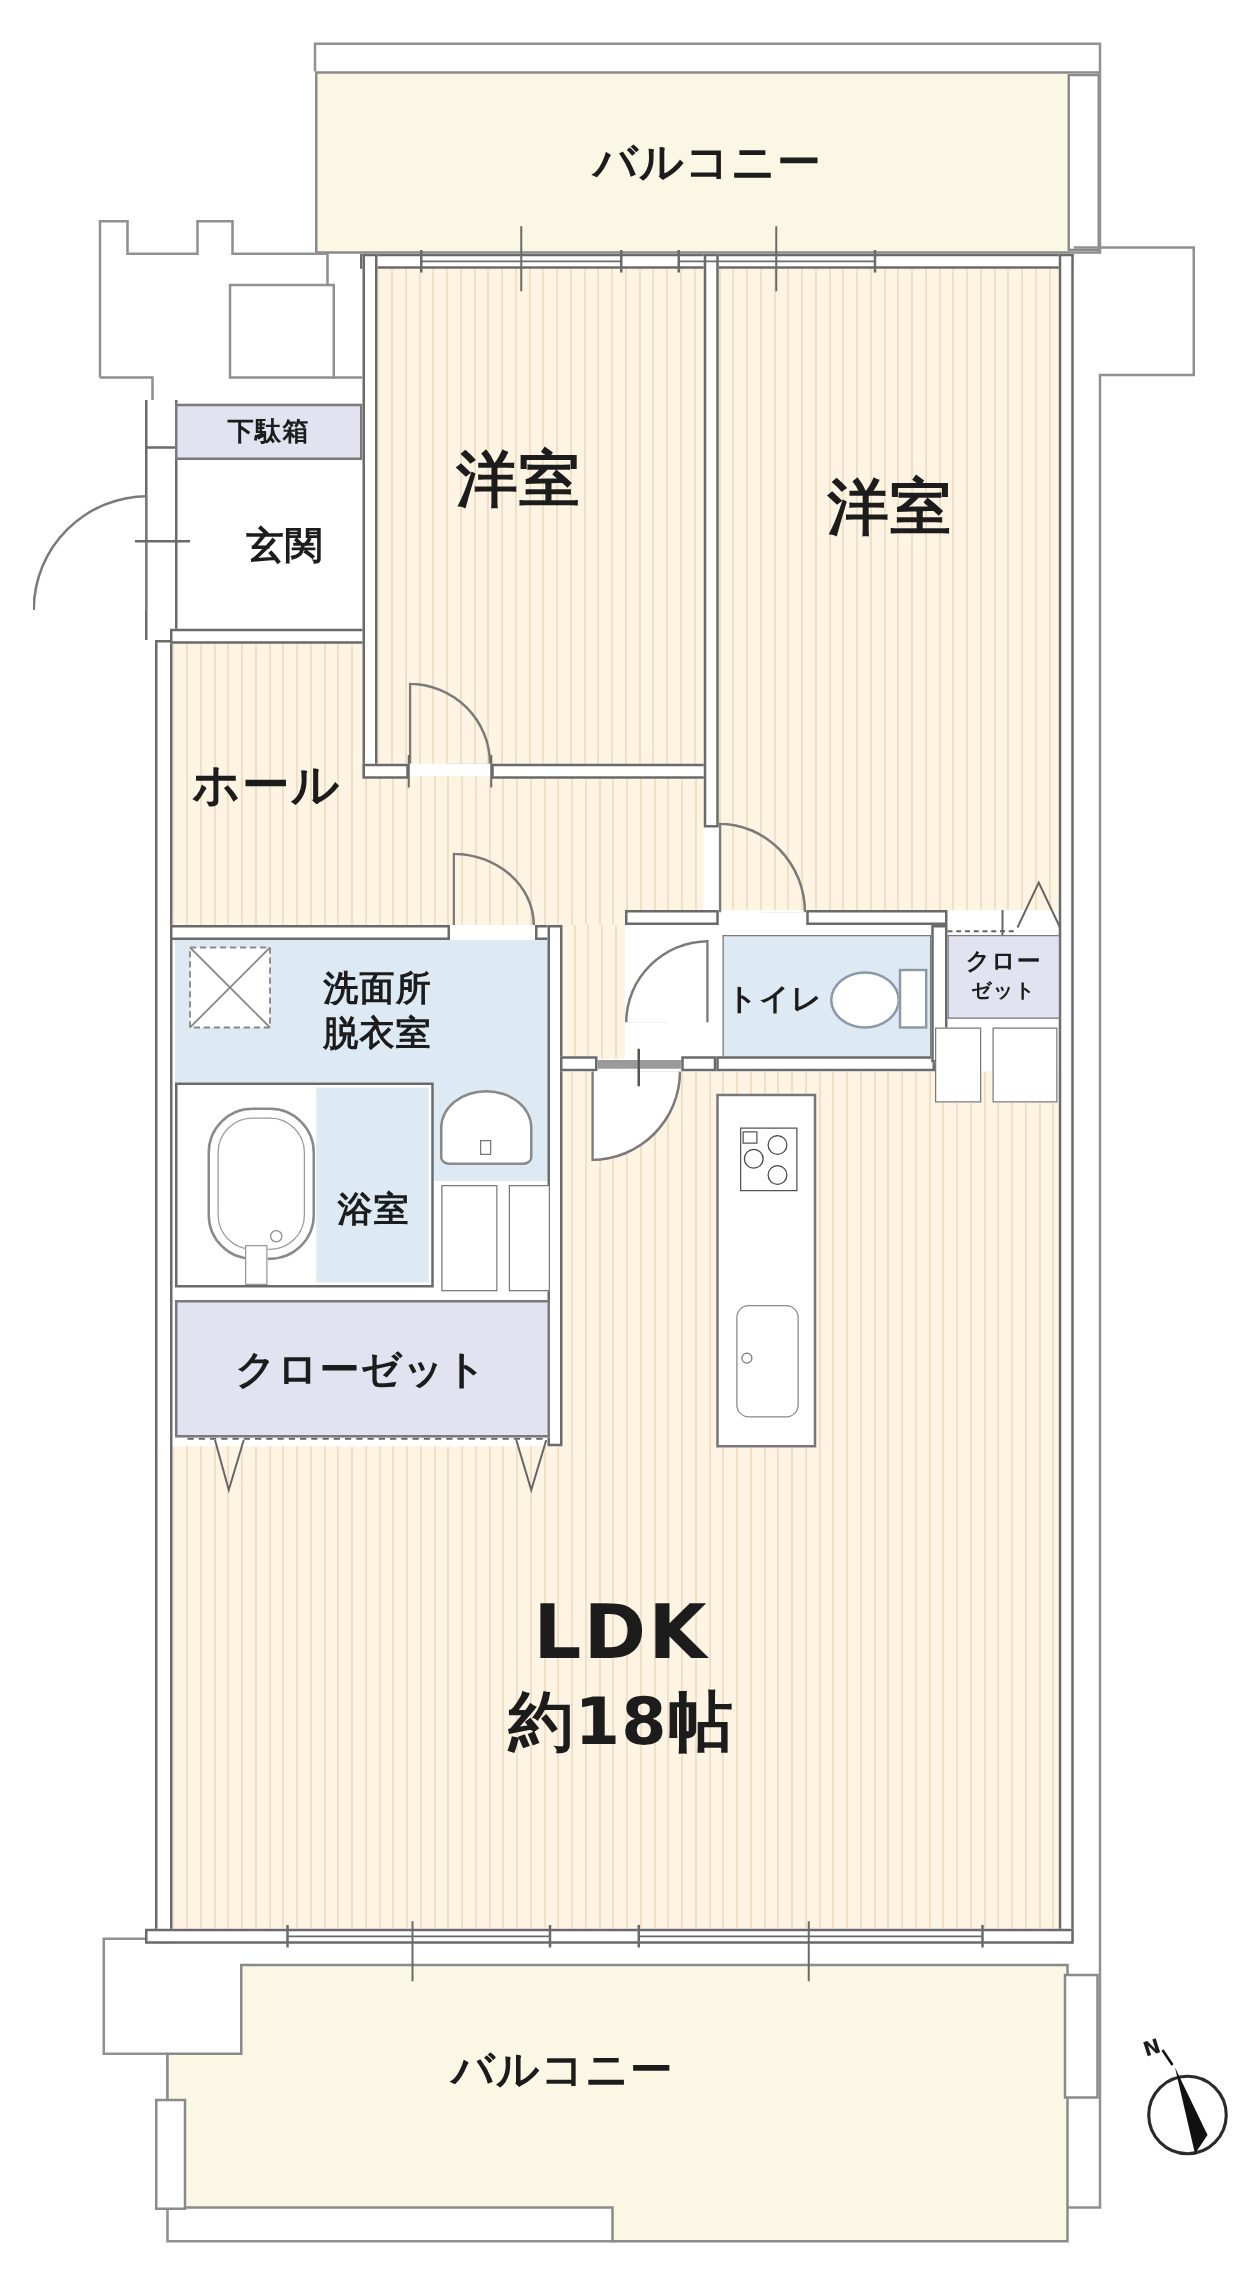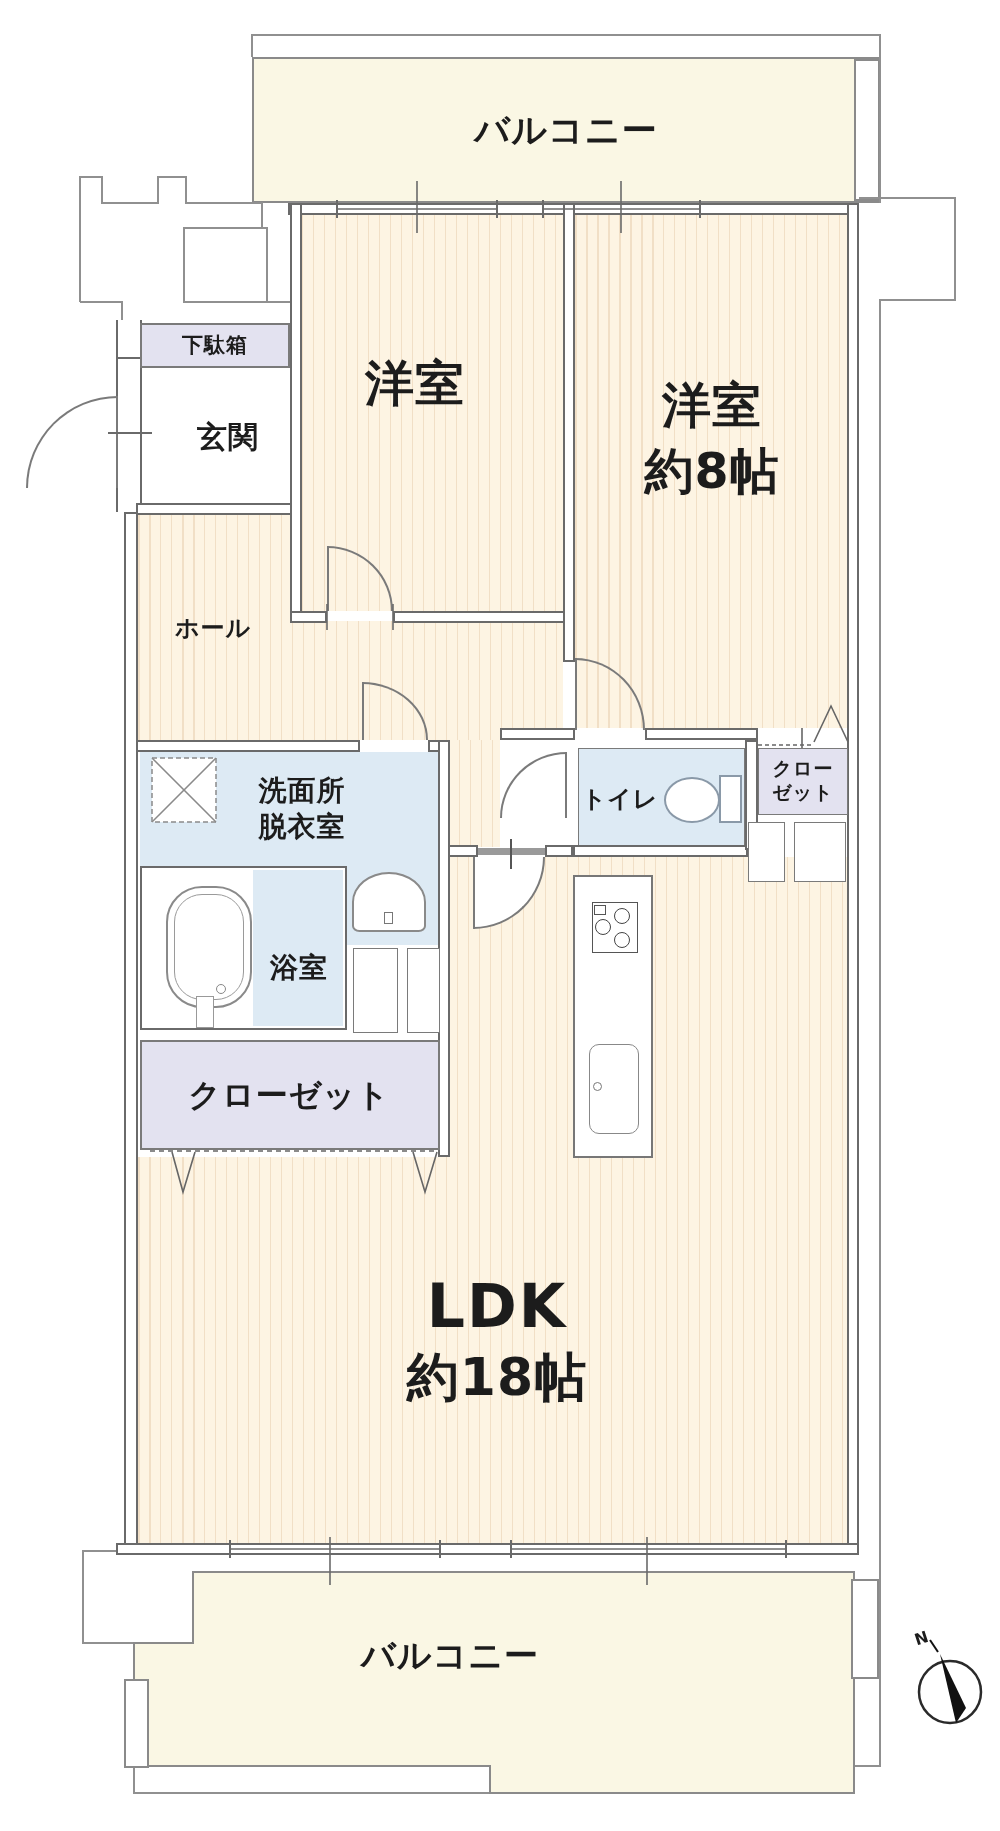--- a/index.html
+++ b/index.html
@@ -183,33 +183,32 @@
       <polygon points="940,1654 956,1723 966,1708" fill="#111"></polygon>
       <line x1="938" y1="1652" x2="930" y2="1640" stroke="#111" stroke-width="2"></line>
     </g>
   </svg>
 
   <div class="lbl" style="left:566px;top:130px;font-size:35px;">バルコニー</div>
 
   <div class="lbl" style="left:415px;top:384px;font-size:49px;">洋室</div>
 
   <div class="lbl" style="left:712px;top:406px;font-size:49px;">洋室</div>
-  <div class="lbl" style="left:712px;top:472px;font-size:49px;">約8帖</div>
 
   <div class="lbl" style="left:215px;top:345px;font-size:21px;">下駄箱</div>
   <div class="lbl" style="left:216px;top:437px;font-size:30px;margin-left:12px;">玄関</div>
-  <div class="lbl" style="left:213px;top:628px;font-size:24px;">ホール</div>
+  <div class="lbl" style="left:213px;top:628px;font-size:38px;">ホール</div>
 
   <div class="lbl" style="left:302px;top:791px;font-size:28px;">洗面所</div>
   <div class="lbl" style="left:302px;top:827px;font-size:28px;">脱衣室</div>
 
   <div class="lbl" style="left:620px;top:799px;font-size:24px;">トイレ</div>
 
   <div class="lbl" style="left:803px;top:769px;font-size:19px;">クロー</div>
-  <div class="lbl" style="left:803px;top:793px;font-size:19px;font-family:Liberation Mono, monospace;">ゼット</div>
+  <div class="lbl" style="left:803px;top:793px;font-size:16px;font-family:Liberation Mono, monospace;">ゼット</div>
 
   <div class="lbl" style="left:299px;top:968px;font-size:28px;">浴室</div>
   <div class="lbl" style="left:497px;top:1306px;font-size:60px;letter-spacing:2px;">LDK</div>
 
   <div class="lbl" style="left:289px;top:1096px;font-size:32px;">クローゼット</div>
   <div class="lbl" style="left:497px;top:1378px;font-size:52px;">約18帖</div>
 
   <div class="lbl" style="left:450px;top:1656px;font-size:34px;">バルコニー</div>
 
   <div class="lbl" style="left:922px;top:1638px;font-size:16px;font-weight:700;transform:translate(-50%,-50%) rotate(-18deg);">N</div>

